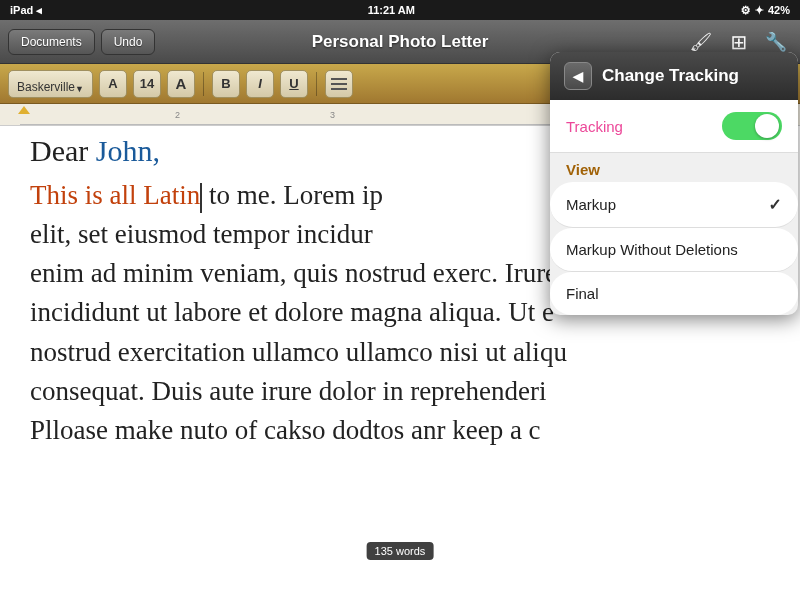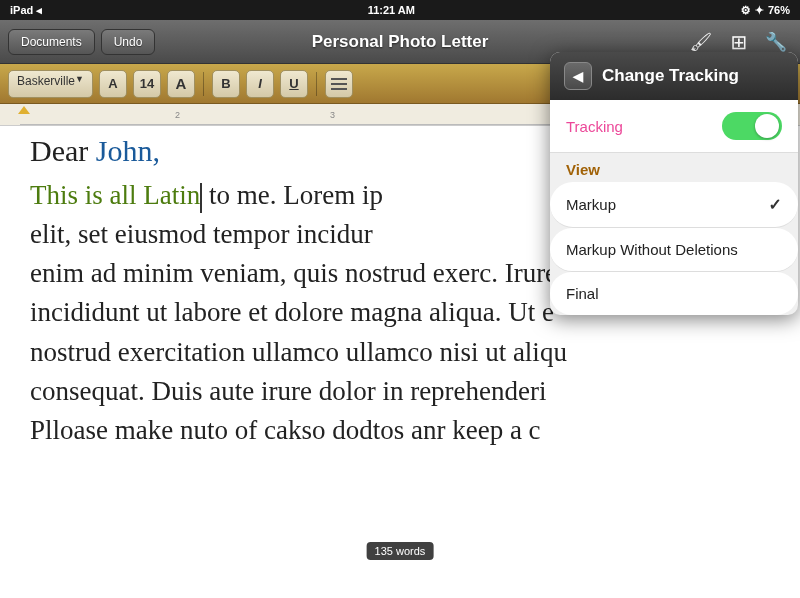--- a/index.html
+++ b/index.html
@@ -95,21 +95,21 @@
     .font-select {
       background: linear-gradient(to bottom, #efe8d0, #d4c9a8);
       border: 1px solid #a09060;
       border-radius: 5px;
       padding: 3px 8px;
       font-size: 12px;
       color: #333;
       height: 28px;
       min-width: 80px;
       display: flex;
-      align-items: flex-start;
+      align-items: flex-end;
       justify-content: space-between;
       cursor: pointer;
     }
     .toolbar-btn {
       width: 28px;
       height: 28px;
       background: linear-gradient(to bottom, #efe8d0, #d4c9a8);
       border: 1px solid #a09060;
       border-radius: 5px;
       display: flex;
@@ -189,21 +189,21 @@
     .doc-greeting .name {
       color: #1a5a9a;
     }
     .doc-body {
       font-size: 27px;
       color: #222;
       line-height: 1.45;
       font-family: Georgia, serif;
     }
     .doc-body .tracked {
-      color: #4d7c0f;
+      color: #c2410c;
     }
     .cursor {
       display: inline-block;
       width: 2px;
       height: 30px;
       background: #333;
       vertical-align: middle;
       margin: 0 0px;
     }
 
@@ -342,21 +342,21 @@
 <body>
 
 <div id="status-bar">
   <div class="status-left">
     <span>iPad ◂</span>
   </div>
   <div>11:21 AM</div>
   <div class="status-right">
     <span>⚙</span>
     <span>✦</span>
-    <span>76%</span>
+    <span>42%</span>
   </div>
 </div>
 
 <div id="nav-bar">
   <div class="nav-left">
     <button class="nav-btn">Documents</button>
     <button class="nav-btn">Undo</button>
   </div>
   <span class="nav-title">Personal Photo Letter</span>
   <div class="nav-right">

